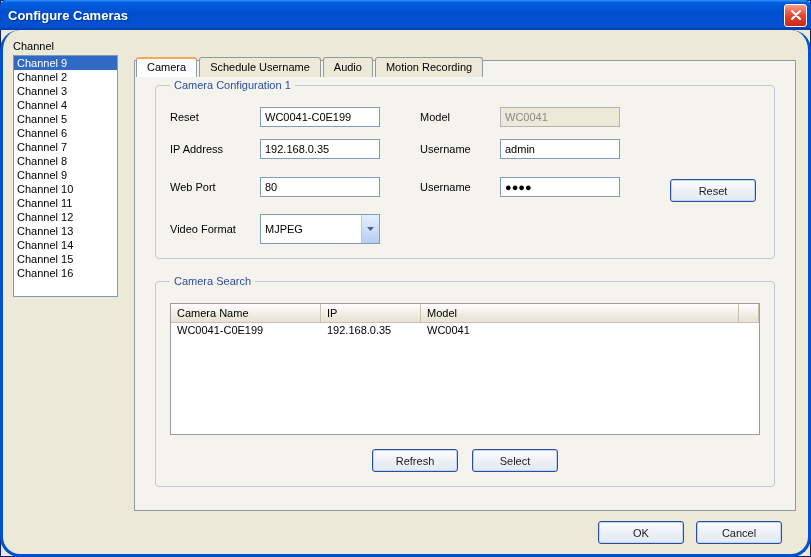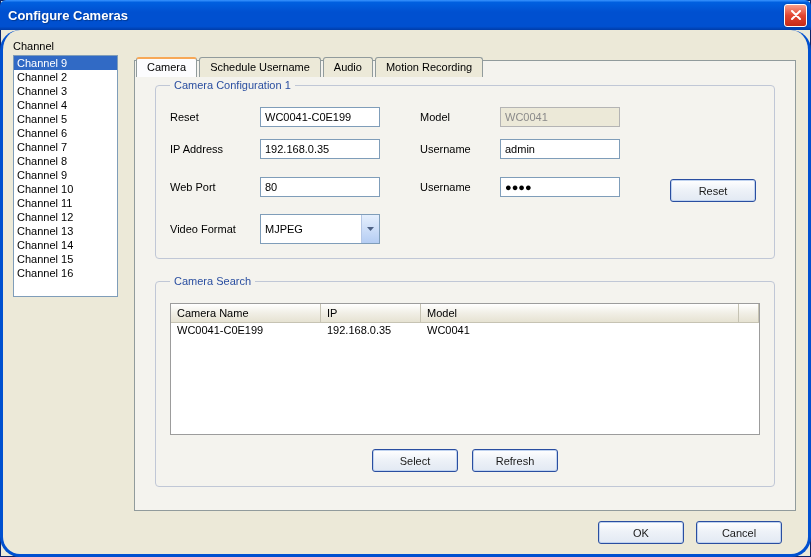--- a/index.html
+++ b/index.html
@@ -336,22 +336,22 @@
                   <div class="search-row">
                     <div>WC0041-C0E199</div>
                     <div>192.168.0.35</div>
                     <div>WC0041</div>
                     <div></div>
                   </div>
                 </div>
             </div>
 
             <div class="search-actions">
+              <button class="btn">Refresh</button>
               <button class="btn">Select</button>
-              <button class="btn">Refresh</button>
             </div>
           </fieldset>
 
         </div>
       </div>
 
     </div>
 
     <div class="footer">
       <button class="btn">OK</button>

